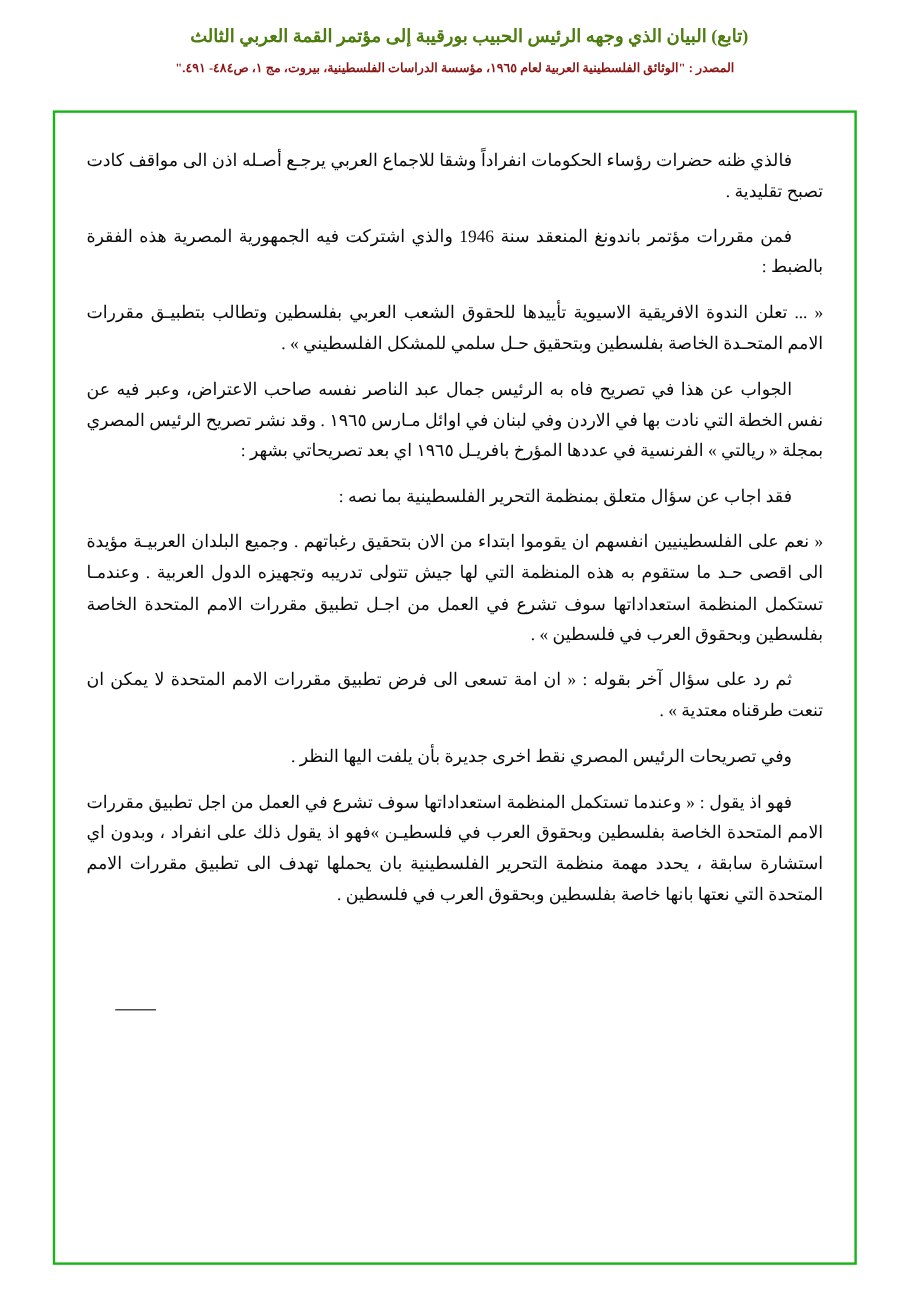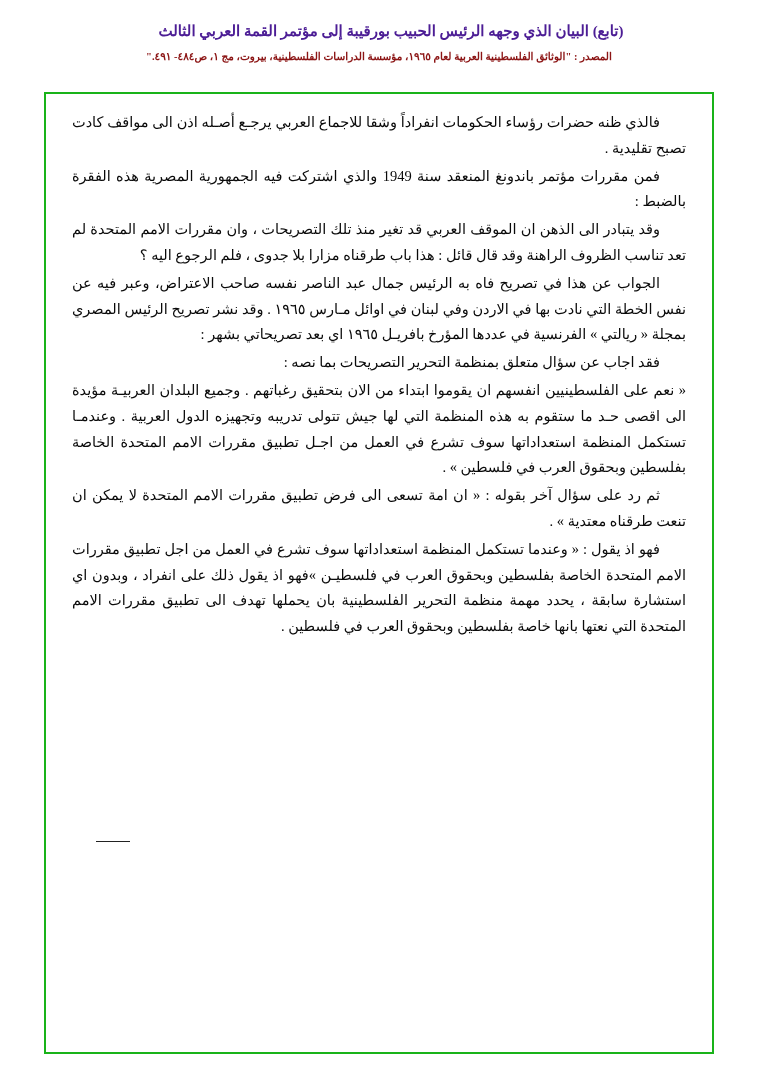--- a/index.html
+++ b/index.html
@@ -21,21 +21,21 @@
     position: relative;
     box-sizing: border-box;
   }
   .header {
     padding-top: 22px;
     text-align: center;
   }
   .doc-title {
     font-size: 15px;
     font-weight: bold;
-    color: #4c1d95;
+    color: #4d7c0f;
     letter-spacing: 0px;
     line-height: 1.3;
     direction: rtl;
     margin-left: 24px;
   }
   .doc-source {
     margin-top: 8px;
     font-size: 10.5px;
     font-weight: bold;
     color: #8c1515;
@@ -58,21 +58,21 @@
     bottom: 42px;
     direction: rtl;
     text-align: justify;
     text-justify: inter-word;
     font-size: 14.5px;
     line-height: 1.78;
     color: #0a0a0a;
     overflow: hidden;
   }
   p.para {
-    margin: 0 0 2px 0;
+    margin: 12px 0 2px 0;
     text-indent: 26px;
     text-align: justify;
   }
   p.para.quote {
     text-indent: 0;
   }
   .dash-mark {
     position: absolute;
     left: 96px;
     bottom: 236px;
@@ -87,24 +87,25 @@
 
   <div class="header">
     <div class="doc-title">(تابع) البيان الذي وجهه الرئيس الحبيب بورقيبة إلى مؤتمر القمة العربي الثالث</div>
     <div class="doc-source">المصدر : "الوثائق الفلسطينية العربية لعام ١٩٦٥، مؤسسة الدراسات الفلسطينية، بيروت، مج ١، ص٤٨٤- ٤٩١."</div>
   </div>
 
   <div class="frame"></div>
 
   <div class="content">
     <p class="para">فالذي ظنه حضرات رؤساء الحكومات انفراداً وشقا للاجماع العربي يرجـع أصـله اذن الى مواقف كادت تصبح تقليدية .</p>
-    <p class="para">فمن مقررات مؤتمر باندونغ المنعقد سنة 1949 والذي اشتركت فيه الجمهورية المصرية هذه الفقرة بالضبط :</p>
-    <p class="para">وقد يتبادر الى الذهن ان الموقف العربي قد تغير منذ تلك التصريحات ، وان مقررات الامم المتحدة لم تعد تناسب الظروف الراهنة وقد قال قائل : هذا باب طرقناه مزارا بلا جدوى ، فلم الرجوع اليه ؟</p>
+    <p class="para">فمن مقررات مؤتمر باندونغ المنعقد سنة 1946 والذي اشتركت فيه الجمهورية المصرية هذه الفقرة بالضبط :</p>
+    <p class="para quote">« ... تعلن الندوة الافريقية الاسيوية تأييدها للحقوق الشعب العربي بفلسطين وتطالب بتطبيـق مقررات الامم المتحـدة الخاصة بفلسطين وبتحقيق حـل سلمي للمشكل الفلسطيني » .</p>
     <p class="para">الجواب عن هذا في تصريح فاه به الرئيس جمال عبد الناصر نفسه صاحب الاعتراض، وعبر فيه عن نفس الخطة التي نادت بها في الاردن وفي لبنان في اوائل مـارس ١٩٦٥ . وقد نشر تصريح الرئيس المصري بمجلة « ريالتي » الفرنسية في عددها المؤرخ بافريـل ١٩٦٥ اي بعد تصريحاتي بشهر :</p>
-    <p class="para">فقد اجاب عن سؤال متعلق بمنظمة التحرير التصريحات بما نصه :</p>
+    <p class="para">فقد اجاب عن سؤال متعلق بمنظمة التحرير الفلسطينية بما نصه :</p>
     <p class="para quote">« نعم على الفلسطينيين انفسهم ان يقوموا ابتداء من الان بتحقيق رغباتهم . وجميع البلدان العربيـة مؤيدة الى اقصى حـد ما ستقوم به هذه المنظمة التي لها جيش تتولى تدريبه وتجهيزه الدول العربية . وعندمـا تستكمل المنظمة استعداداتها سوف تشرع في العمل من اجـل تطبيق مقررات الامم المتحدة الخاصة بفلسطين وبحقوق العرب في فلسطين » .</p>
     <p class="para">ثم رد على سؤال آخر بقوله : « ان امة تسعى الى فرض تطبيق مقررات الامم المتحدة لا يمكن ان تنعت طرقناه معتدية » .</p>
+    <p class="para">وفي تصريحات الرئيس المصري نقط اخرى جديرة بأن يلفت اليها النظر .</p>
     <p class="para">فهو اذ يقول : « وعندما تستكمل المنظمة استعداداتها سوف تشرع في العمل من اجل تطبيق مقررات الامم المتحدة الخاصة بفلسطين وبحقوق العرب في فلسطيـن »فهو اذ يقول ذلك على انفراد ، وبدون اي استشارة سابقة ، يحدد مهمة منظمة التحرير الفلسطينية بان يحملها تهدف الى تطبيق مقررات الامم المتحدة التي نعتها بانها خاصة بفلسطين وبحقوق العرب في فلسطين .</p>
   </div>
 
   <div class="dash-mark"></div>
 
 </div>
 
 </body></html>

